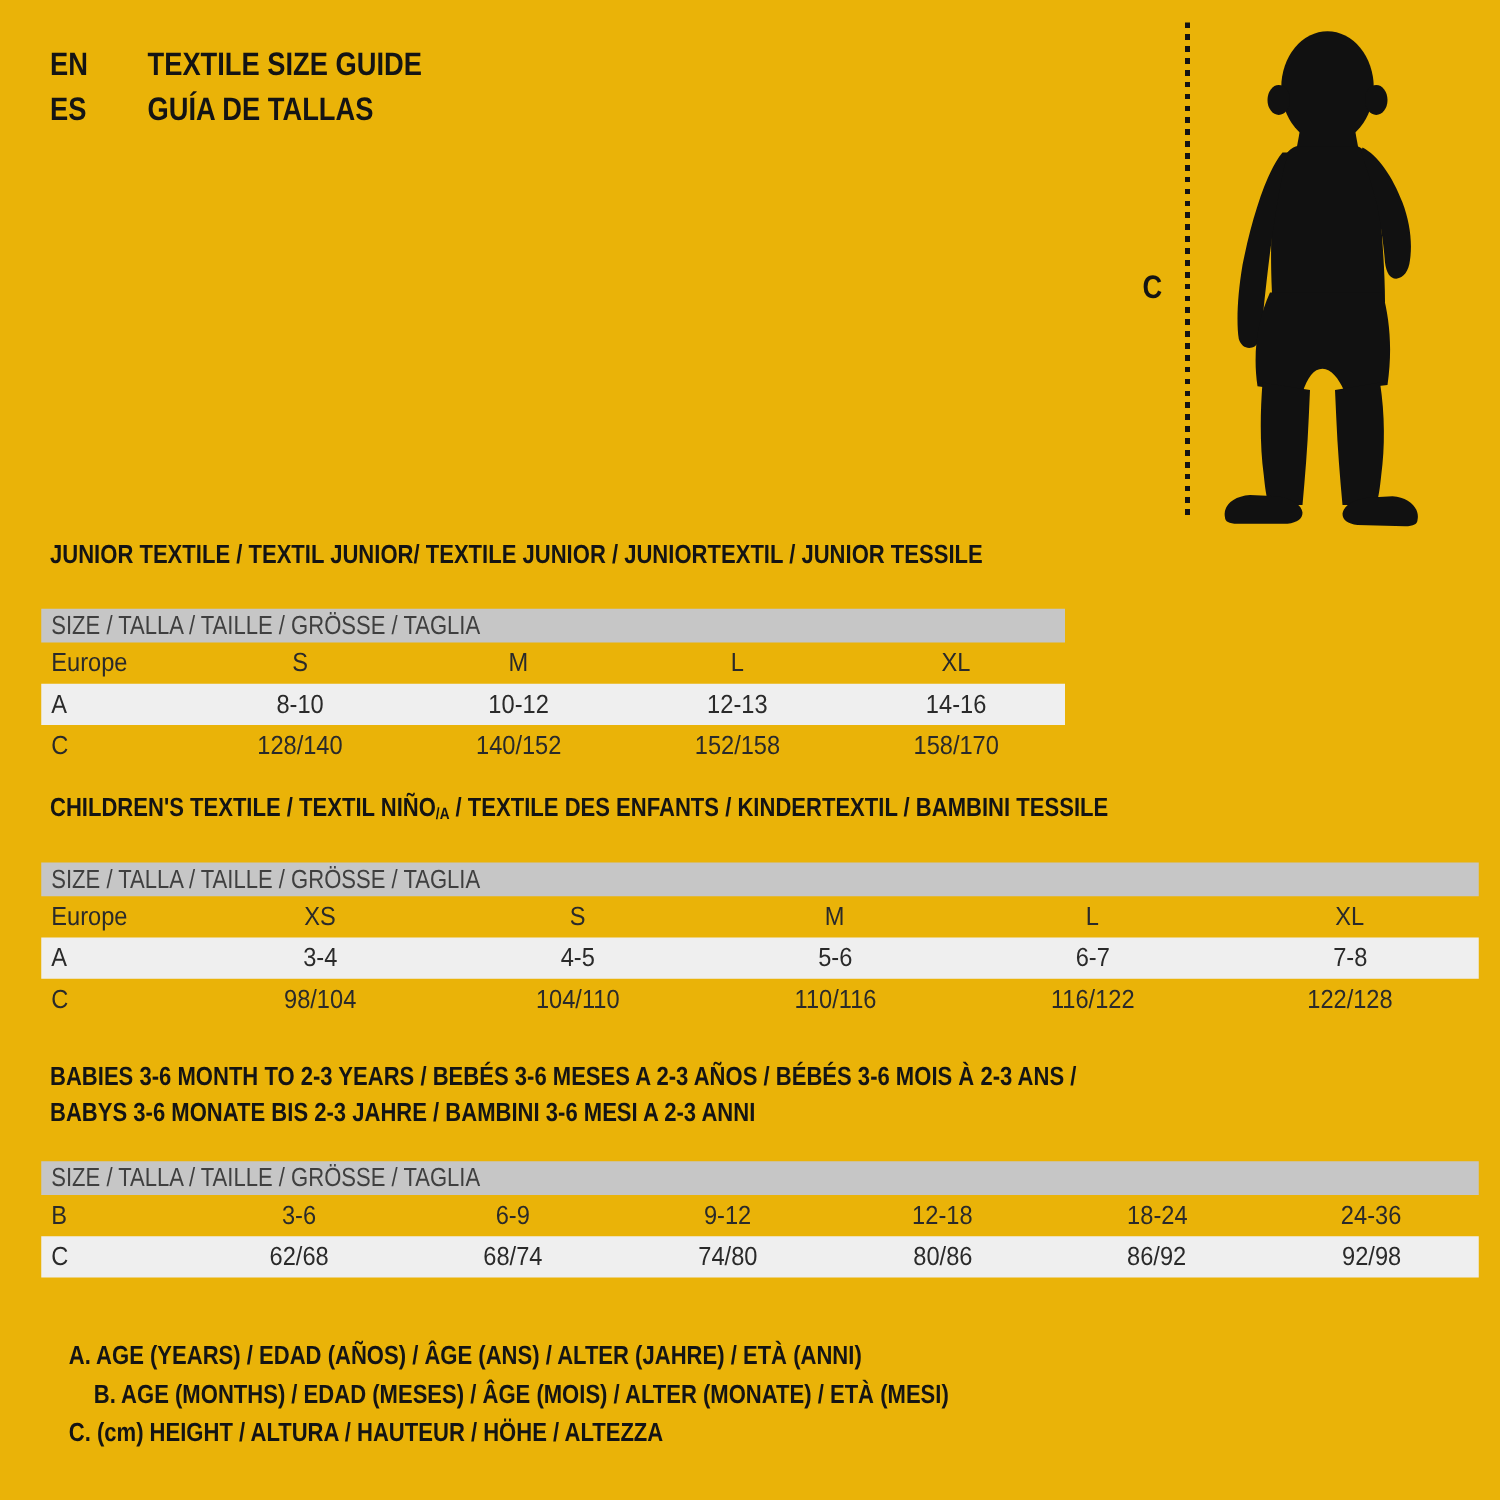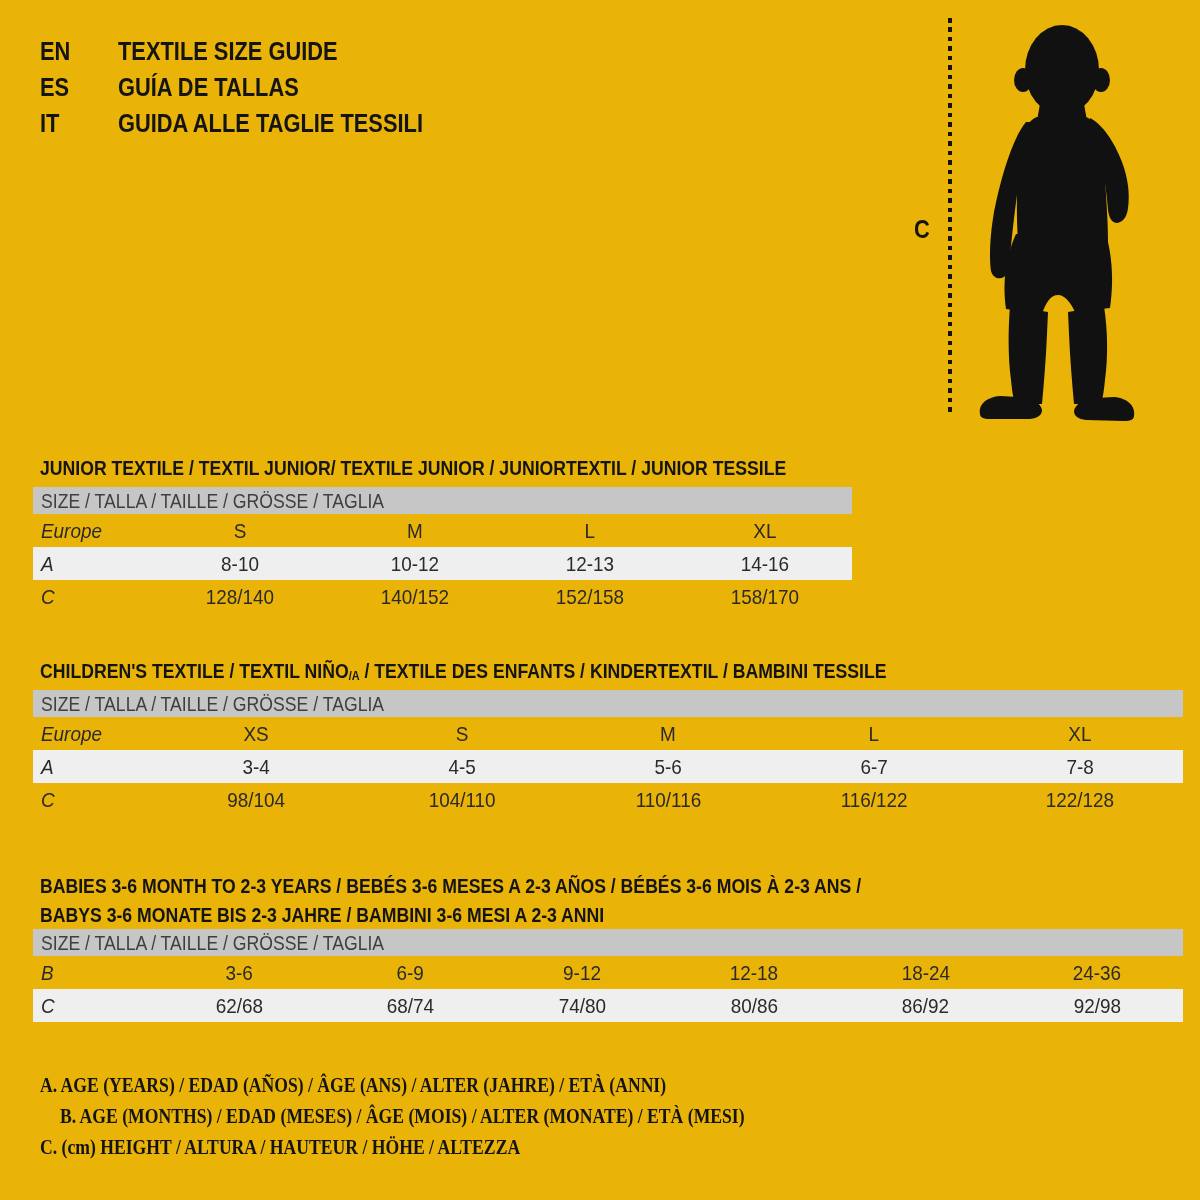--- a/index.html
+++ b/index.html
@@ -21,54 +21,50 @@
   
   .figure { position:absolute; left:912px; top:14px; width:250px; height:412px; }
   .measure-label { position:absolute; left:2px; top:200px; font-weight:bold; font-size:26px; color:#141414; }
   .measure-line {
     position:absolute; left:36px; top:4px; width:4px; height:398px;
     background:repeating-linear-gradient(to bottom, #131313 0 4.5px, transparent 4.5px 9.5px);
   }
   .figure svg { position:absolute; left:50px; top:0; }
 
   
-  .title { position:absolute; left:40px; font-weight:bold; font-size:21px; color:#141414; line-height:22px;margin-top:24px; }
+  .title { position:absolute; left:40px; font-weight:bold; font-size:21px; color:#141414; line-height:22px; }
   .subA  { font-size:13px; position:relative; top:2px; }
 
   
   .sizetable { position:absolute; left:33px; }
   .thead {
     height:27px; background:#c6c6c6; display:flex; align-items:center;
     padding-left:8px; font-weight:normal; font-size:21px; color:#3f3f3f;
   }
   .trow  { display:flex; height:33px; align-items:center; font-size:21px; color:#2a2a2a; }
   .trow.alt { background:#efefef; }
-  .tlabel { width:120px; flex:0 0 120px; padding-left:8px; box-sizing:border-box; text-align:left;font-style:italic; }
+  .tlabel { width:120px; flex:0 0 120px; padding-left:8px; box-sizing:border-box; text-align:left; }
   .tcell  { flex:1 1 0; text-align:center; }
 
   
-  .legend-line { position:absolute; left:40px; font-weight:bold; font-size:21px; color:#141414; line-height:22px;font-family:Liberation Serif, serif; }
+  .legend-line { position:absolute; left:55px; font-weight:bold; font-size:21px; color:#141414; line-height:22px; }
 </style>
 </head>
 <body>
 
 <div class="page">
 
   <div class="lang-block">
     <div class="lang-row">
       <span class="lang-code"><span class="cond">EN</span></span>
       <span class="cond">TEXTILE SIZE GUIDE</span>
     </div>
     <div class="lang-row">
       <span class="lang-code"><span class="cond">ES</span></span>
       <span class="cond">GUÍA DE TALLAS</span>
-    </div>
-    <div class="lang-row">
-      <span class="lang-code"><span class="cond">IT</span></span>
-      <span class="cond">GUIDA ALLE TAGLIE TESSILI</span>
     </div>
   </div>
 
   <div class="figure">
     <span class="measure-label cond">C</span>
     <div class="measure-line"></div>
     <svg viewBox="0 0 190 410" width="190" height="410" aria-hidden="true">
       <g fill="#111111">
         <ellipse cx="100" cy="56" rx="37" ry="45"></ellipse>
         <ellipse cx="61" cy="66" rx="9" ry="12"></ellipse>

